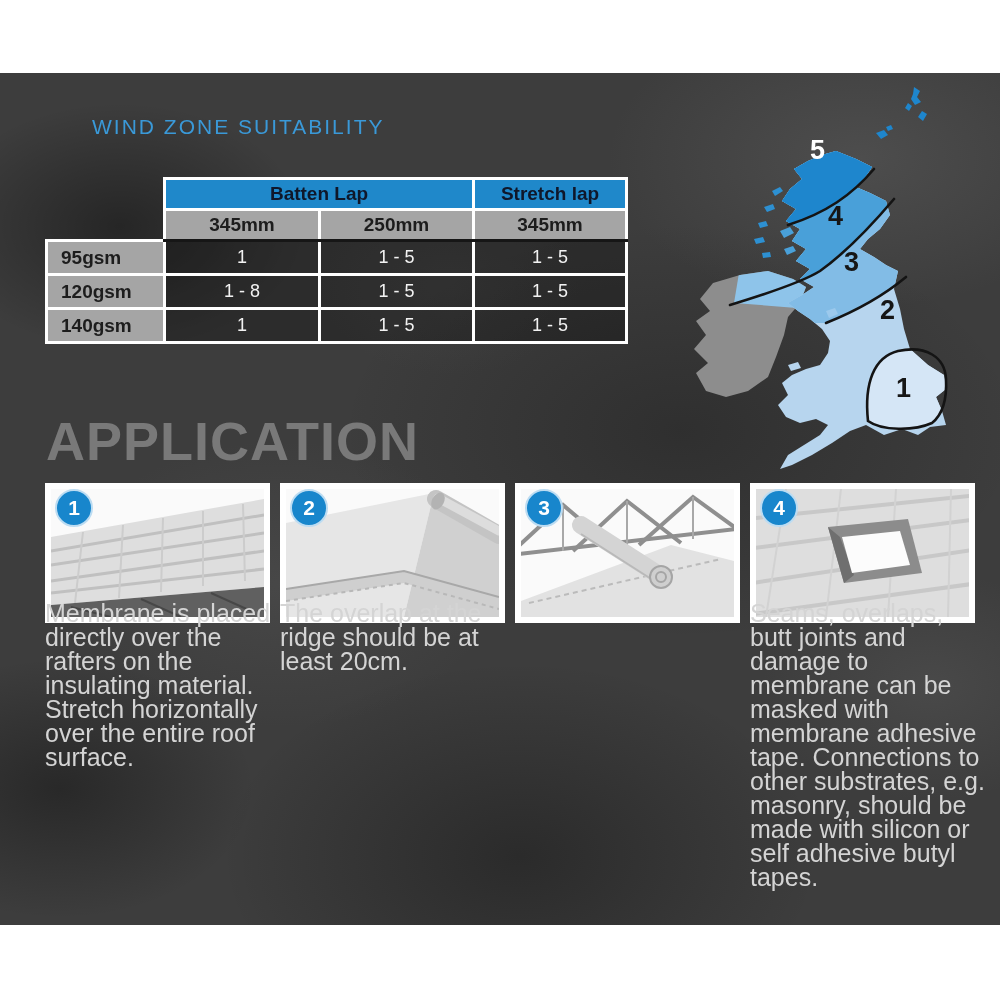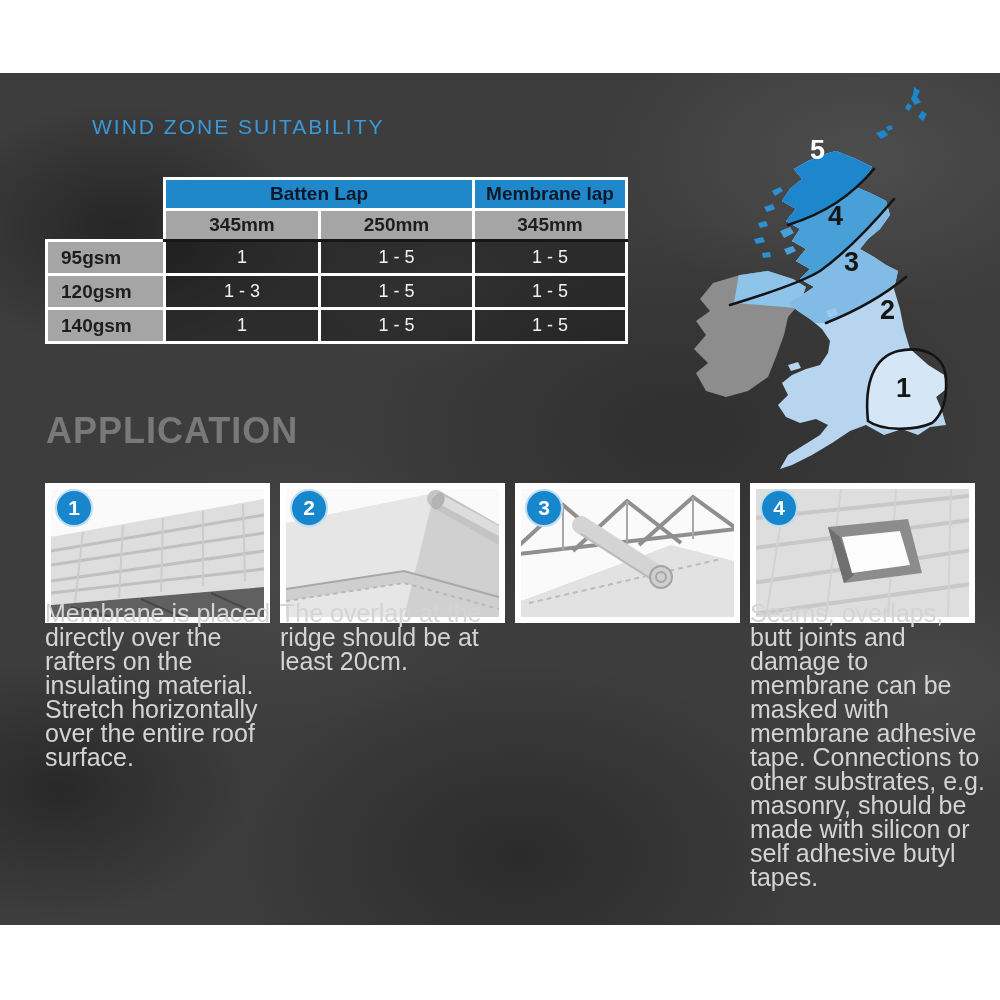--- a/index.html
+++ b/index.html
@@ -31,21 +31,21 @@
   .wz-table td { border:3px solid #ffffff; font-size:19px; }
   .wz-table td.corner { border:none; background:transparent; }
   .wz-table td.group-h { background:#1f88ca; color:#0f172a; font-weight:bold; text-align:center; height:31px; }
   .wz-table td.sub-h { background:#a5a5a5; color:#1d1d1d; font-weight:bold; text-align:center; height:31px; border-bottom:3px solid #161616;margin-top:6px; }
   .wz-table td.row-label { background:#a5a5a5; color:#1d1d1d; font-weight:bold; text-align:left; padding-left:13px; height:34px;margin-left:23px; }
   .wz-table td.val { background:rgba(8,8,8,0.30); color:#f2f2f2; text-align:center; font-size:18px; }
 
   
   .app-heading {
     position:absolute; left:46px; top:337px;
-    color:#797979; font-size:36px; font-weight:bold; letter-spacing:1px;
+    color:#797979; font-size:54px; font-weight:bold; letter-spacing:1px;
   }
 
   .photo {
     position:absolute; top:410px; width:225px; height:140px;
     background:#ffffff; padding:6px;
   }
   .photo svg { display:block; width:213px; height:128px; }
   .badge {
     position:absolute; left:10px; top:6px; width:38px; height:38px;
     background:#1886cc; border:2px solid #bcdcf2; border-radius:50%;
@@ -72,37 +72,37 @@
       <colgroup>
           <col style="width:118px">
           <col style="width:155px">
           <col style="width:154px">
           <col style="width:153px">
         </colgroup>
       <tbody>
           <tr>
         <td class="corner"></td>
         <td class="group-h" colspan="2">Batten Lap</td>
-        <td class="group-h">Membrane lap</td>
+        <td class="group-h">Stretch lap</td>
       </tr>
       <tr>
         <td class="corner"></td>
         <td class="sub-h">345mm</td>
         <td class="sub-h">250mm</td>
         <td class="sub-h">345mm</td>
       </tr>
       <tr>
         <td class="row-label">95gsm</td>
         <td class="val">1</td>
         <td class="val">1 - 5</td>
         <td class="val">1 - 5</td>
       </tr>
       <tr>
         <td class="row-label">120gsm</td>
-        <td class="val">1 - 3</td>
+        <td class="val">1 - 8</td>
         <td class="val">1 - 5</td>
         <td class="val">1 - 5</td>
       </tr>
       <tr>
         <td class="row-label">140gsm</td>
         <td class="val">1</td>
         <td class="val">1 - 5</td>
         <td class="val">1 - 5</td>
       </tr>
     </tbody>

